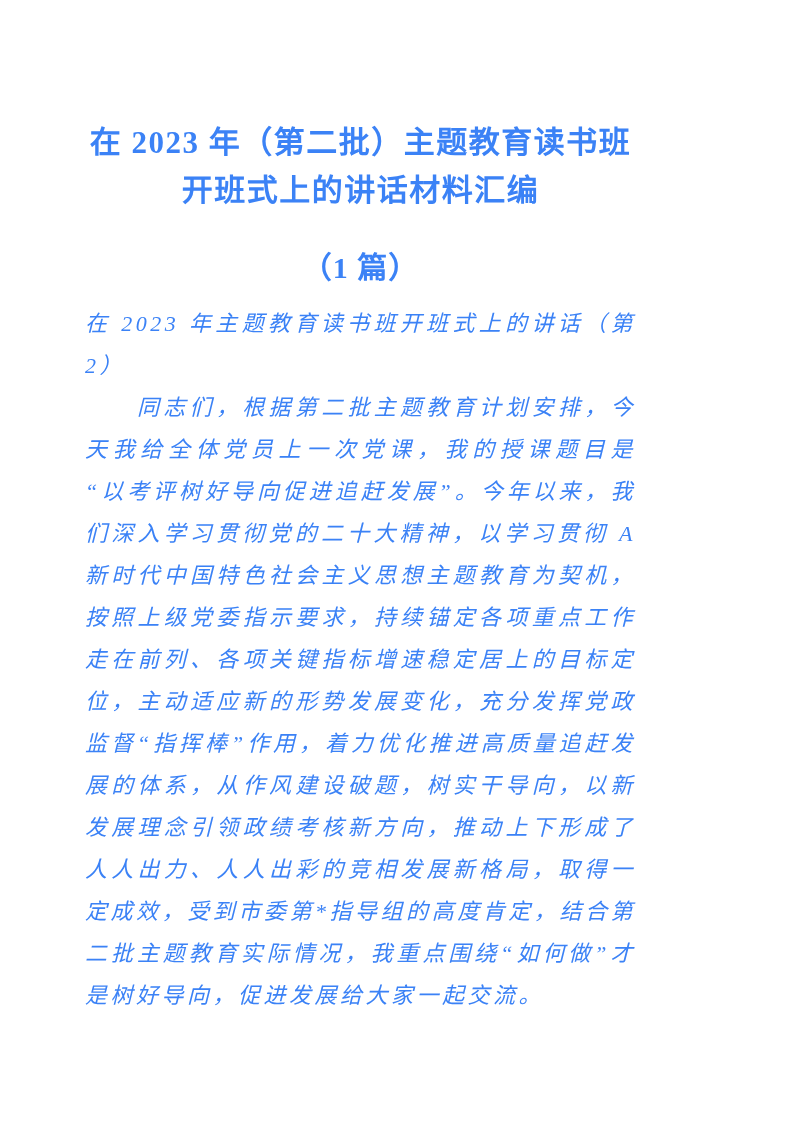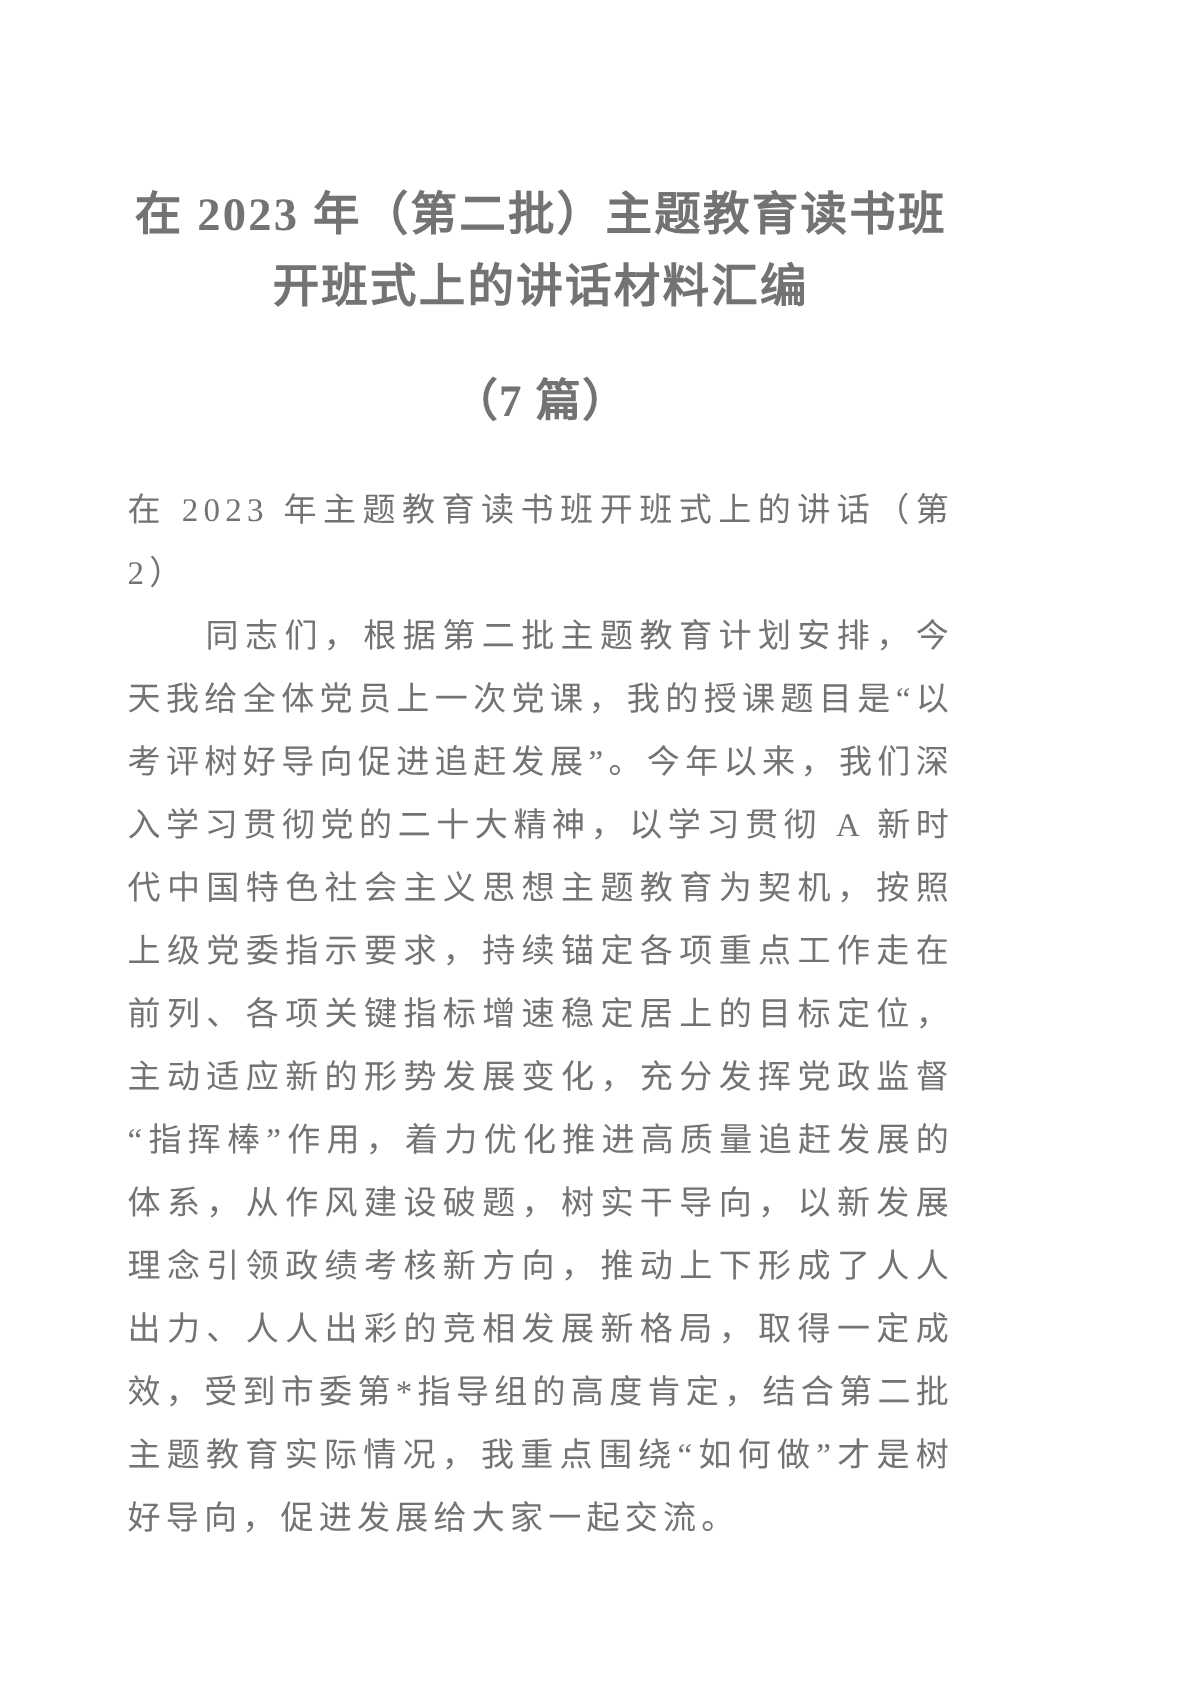--- a/index.html
+++ b/index.html
@@ -5,21 +5,21 @@
   html, body {
     margin: 0;
     padding: 0;
     background: #ffffff;
   }
   .page {
     position: relative;
     width: 719px;
     height: 1122px;
     background: #ffffff;
-    color: #737373;
+    color: #3b82f6;
     font-family: "Liberation Serif", "DejaVu Serif", serif;
     overflow: hidden;
     box-sizing: border-box;
   }
   .content {
     position: absolute;
     left: 85px;
     right: 83px;
     top: 0;
   }
@@ -33,21 +33,22 @@
   }
   .doc-subtitle {
     margin: 37px 0 0 0;
     font-size: 30px;
     line-height: 31px;
     font-weight: 700;
     text-align: center;
     letter-spacing: 1px;
   }
   .doc-body {
-    margin-top: 36px;
+    margin-top: 20px;
+    font-style: italic;
   }
   .para {
     margin: 0;
     font-size: 22px;
     line-height: 42px;
     letter-spacing: 3.5px;
     text-align: justify;
     text-justify: inter-character;
     text-indent: 52px;
     word-break: break-all;
@@ -55,19 +56,19 @@
   .para.no-indent {
     text-indent: 0;
   }
 </style>
 </head>
 <body>
 
 <div class="page">
   <div class="content">
     <h1 class="doc-title">在 2023 年（第二批）主题教育读书班开班式上的讲话材料汇编</h1>
-    <div class="doc-subtitle">（7 篇）</div>
+    <div class="doc-subtitle">（1 篇）</div>
     <div class="doc-body">
       <p class="para no-indent">在 2023 年主题教育读书班开班式上的讲话（第 2）</p>
       <p class="para">同志们，根据第二批主题教育计划安排，今天我给全体党员上一次党课，我的授课题目是“以考评树好导向促进追赶发展”。今年以来，我们深入学习贯彻党的二十大精神，以学习贯彻 A 新时代中国特色社会主义思想主题教育为契机，按照上级党委指示要求，持续锚定各项重点工作走在前列、各项关键指标增速稳定居上的目标定位，主动适应新的形势发展变化，充分发挥党政监督“指挥棒”作用，着力优化推进高质量追赶发展的体系，从作风建设破题，树实干导向，以新发展理念引领政绩考核新方向，推动上下形成了人人出力、人人出彩的竞相发展新格局，取得一定成效，受到市委第*指导组的高度肯定，结合第二批主题教育实际情况，我重点围绕“如何做”才是树好导向，促进发展给大家一起交流。</p>
     </div>
   </div>
 </div>
 
 </body></html>

